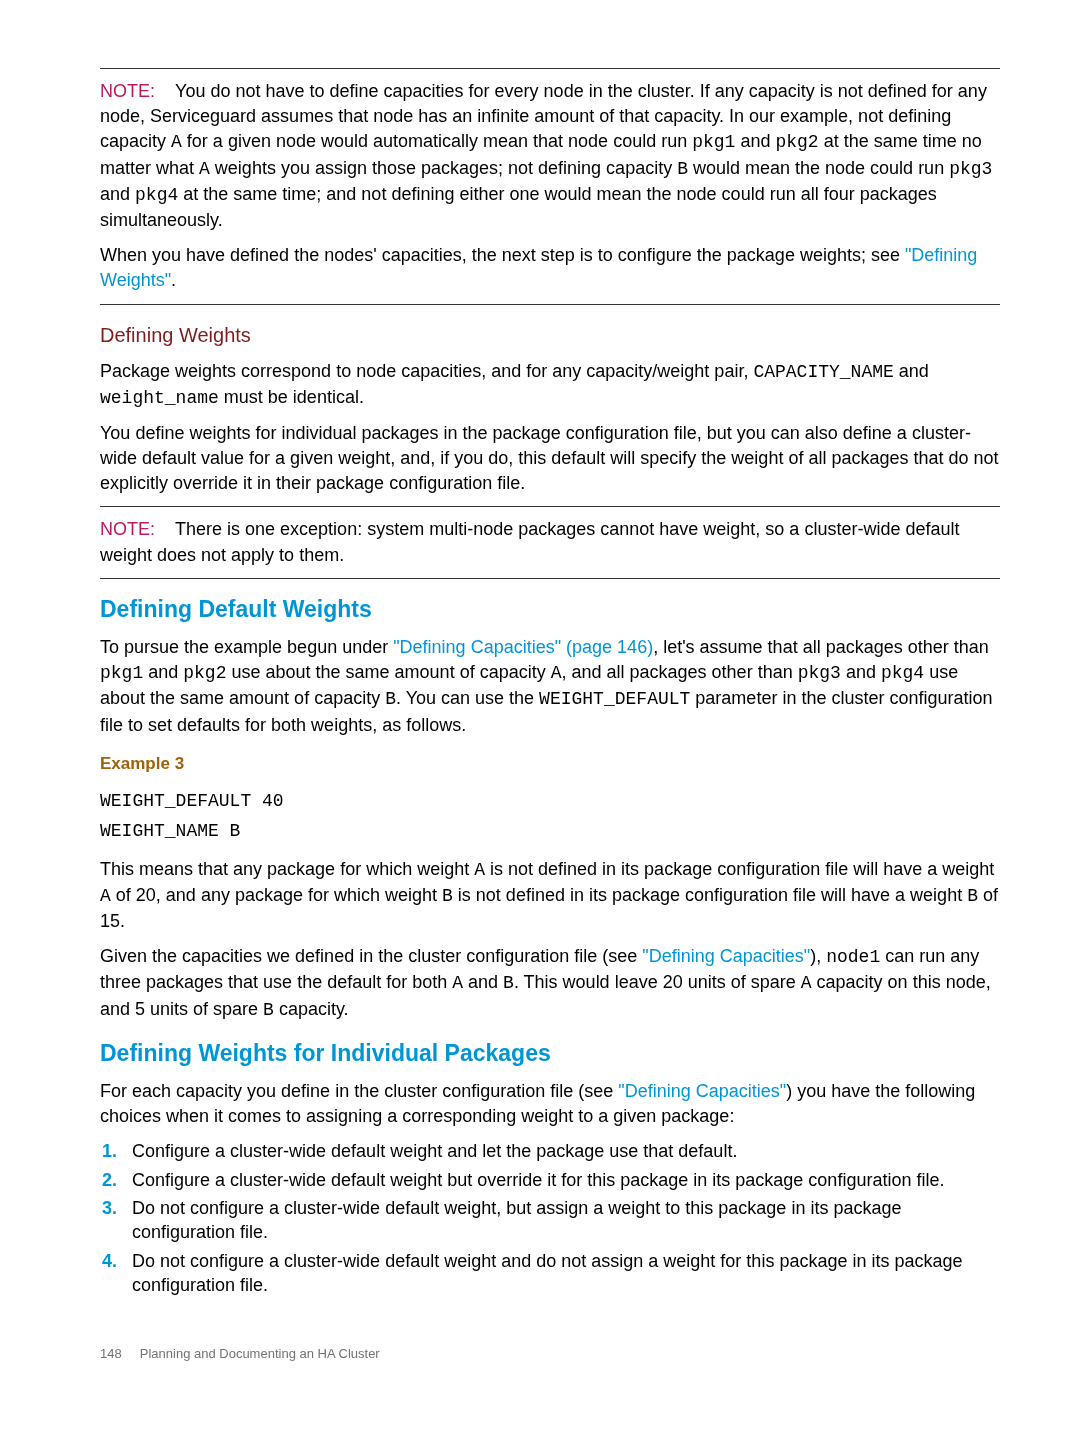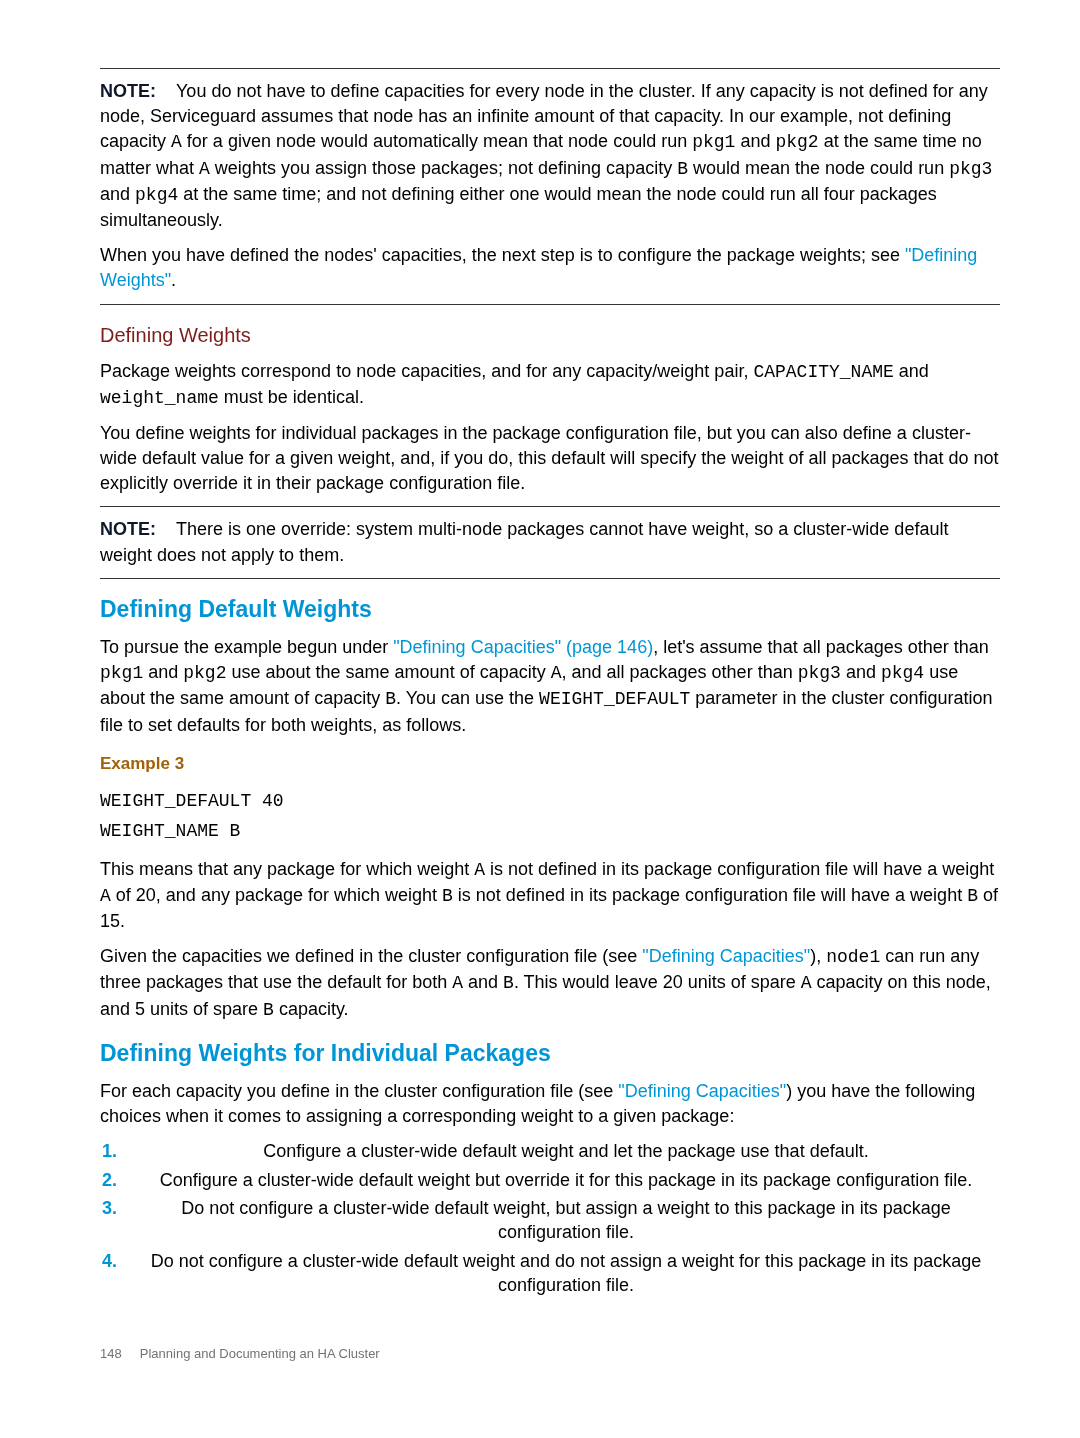--- a/index.html
+++ b/index.html
@@ -5,32 +5,32 @@
     * { margin: 0; padding: 0; box-sizing: border-box; }
     body {
       font-family: Arial, Helvetica, sans-serif;
       font-size: 18px;
       line-height: 1.4;
       color: #000;
       padding: 60px 80px 40px 100px;
       width: 1080px;
     }
     .hr { border: none; border-top: 1.5px solid #333; margin: 8px 0; }
-    .note-label { color: #0f172a; font-weight: bold; }
+    .note-label { color: #be185d; font-weight: normal; }
     p { margin: 10px 0; }
     .mono { font-family: 'Courier New', monospace; }
     .link { color: #0096d6; }
     h3.section-heading { color: #7f1d1d; font-weight: normal; font-size: 20px; margin: 16px 0 8px 0; }
     h4.subsection-heading { color: #0096d6; font-weight: bold; font-size: 23px; margin: 14px 0 8px 0; }
     .example-label { color: #a16207; font-weight: bold; font-size: 17px; margin: 14px 0 8px 0; }
     .code-block { font-family: 'Courier New', monospace; margin: 10px 0; line-height: 1.7; }
     ol { list-style: none; padding-left: 0; margin: 8px 0; }
     ol li { display: flex; margin: 4px 0; line-height: 1.35; }
     ol li .num { color: #0096d6; font-weight: bold; min-width: 32px; padding-left: 2px; }
-    ol li .text { flex: 1; text-align: center; }
+    ol li .text { flex: 1; }
     .footer { font-size: 13px; color: #737373; margin-top: 48px; }
   </style>
 </head>
 <body>
 
 <hr class="hr">
 
 <p>
   <span class="note-label">NOTE:</span>
   &nbsp;&nbsp;&nbsp;<span>You do not have to define capacities for every node in the cluster. If any capacity is not defined for any node, Serviceguard assumes that node has an infinite amount of that capacity. In our example, not defining capacity </span><span class="mono">A</span><span> for a given node would automatically mean that node could run </span><span class="mono">pkg1</span><span> and </span><span class="mono">pkg2</span><span> at the same time no matter what </span><span class="mono">A</span><span> weights you assign those packages; not defining capacity </span><span class="mono">B</span><span> would mean the node could run </span><span class="mono">pkg3</span><span> and </span><span class="mono">pkg4</span><span> at the same time; and not defining either one would mean the node could run all four packages simultaneously.</span>
@@ -47,21 +47,21 @@
 <p>
   <span>Package weights correspond to node capacities, and for any capacity/weight pair, </span><span class="mono">CAPACITY_NAME</span><span> and </span><span class="mono">weight_name</span><span> must be identical.</span>
 </p>
 
 <p>You define weights for individual packages in the package configuration file, but you can also define a cluster-wide default value for a given weight, and, if you do, this default will specify the weight of all packages that do not explicitly override it in their package configuration file.</p>
 
 <hr class="hr">
 
 <p>
   <span class="note-label">NOTE:</span>
-  &nbsp;&nbsp;&nbsp;<span>There is one override: system multi-node packages cannot have weight, so a cluster-wide default weight does not apply to them.</span>
+  &nbsp;&nbsp;&nbsp;<span>There is one exception: system multi-node packages cannot have weight, so a cluster-wide default weight does not apply to them.</span>
 </p>
 
 <hr class="hr">
 
 <h4 class="subsection-heading">Defining Default Weights</h4>
 
 <p>
   <span>To pursue the example begun under </span><span class="link">"Defining Capacities" (page 146)</span><span>, let's assume that all packages other than </span><span class="mono">pkg1</span><span> and </span><span class="mono">pkg2</span><span> use about the same amount of capacity </span><span class="mono">A</span><span>, and all packages other than </span><span class="mono">pkg3</span><span> and </span><span class="mono">pkg4</span><span> use about the same amount of capacity </span><span class="mono">B</span><span>. You can use the </span><span class="mono">WEIGHT_DEFAULT</span><span> parameter in the cluster configuration file to set defaults for both weights, as follows.</span>
 </p>
 

